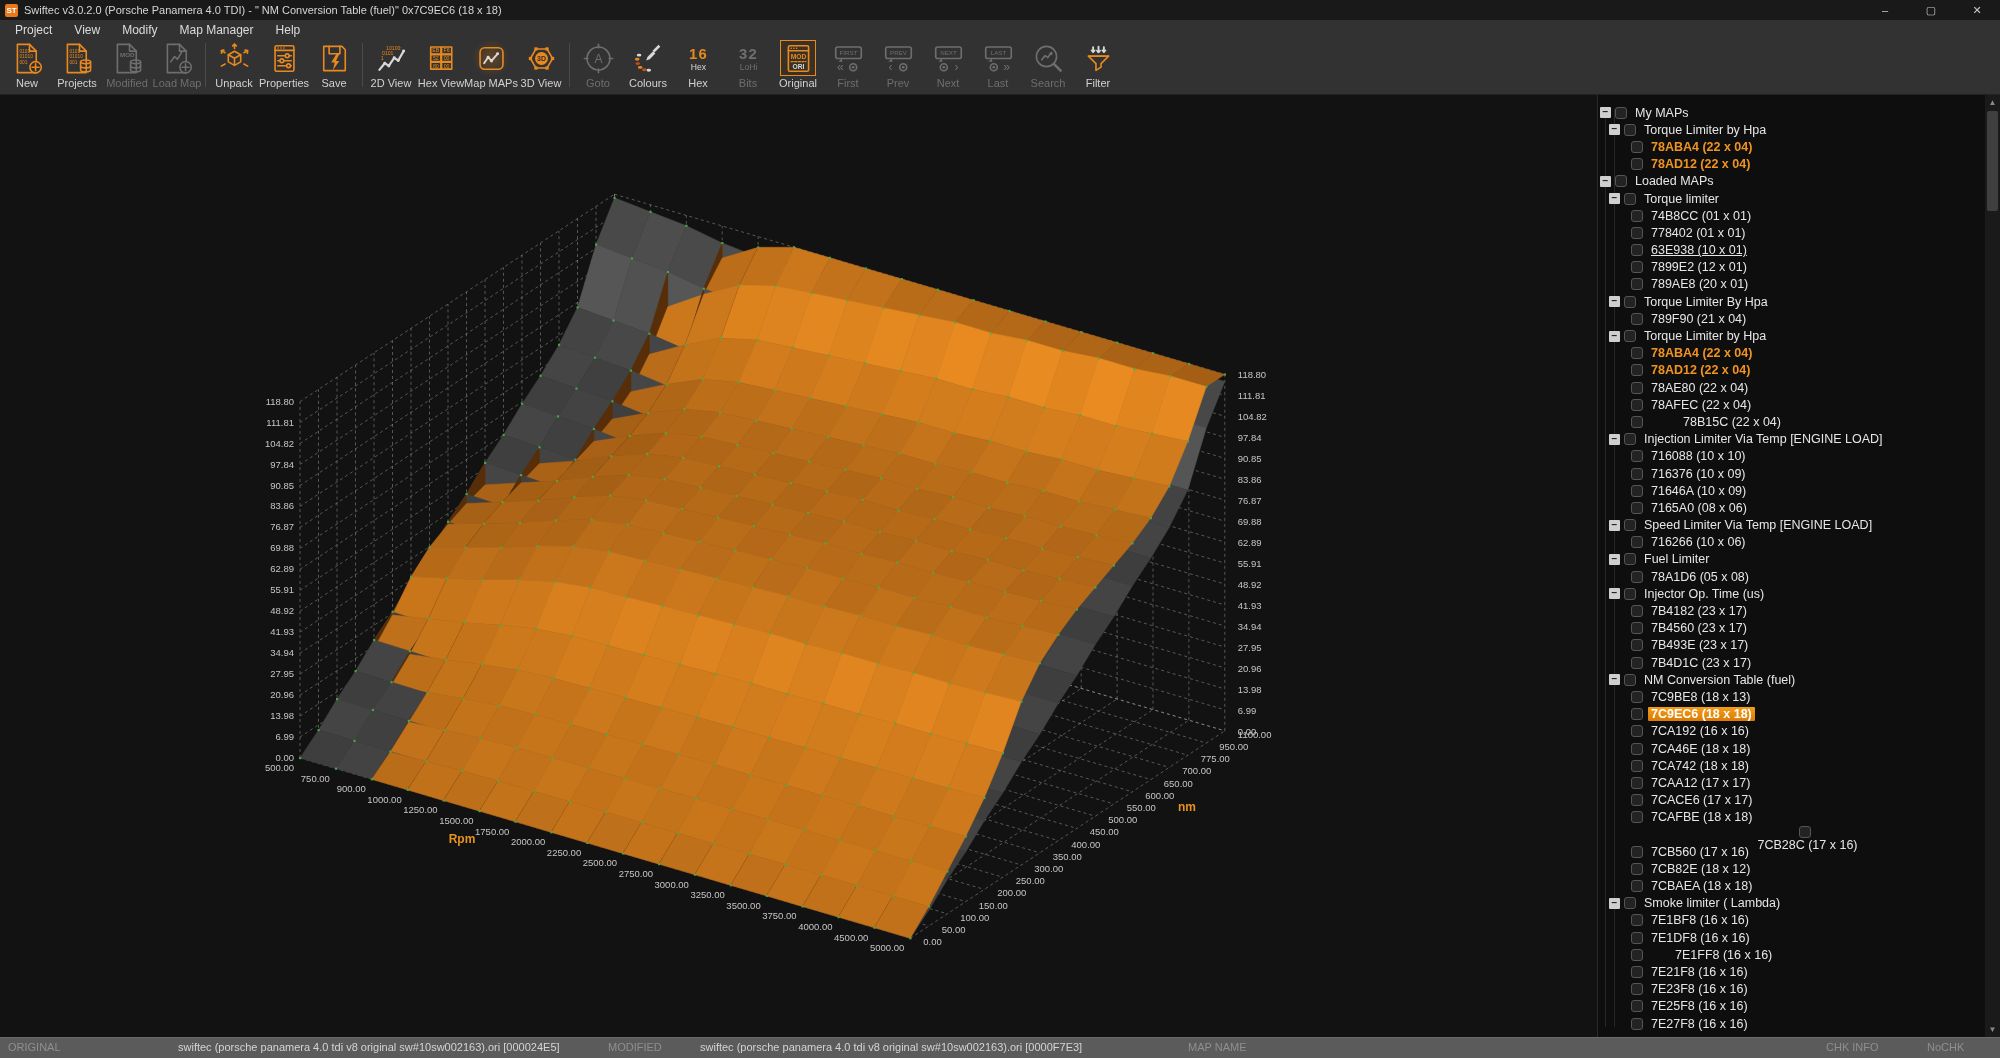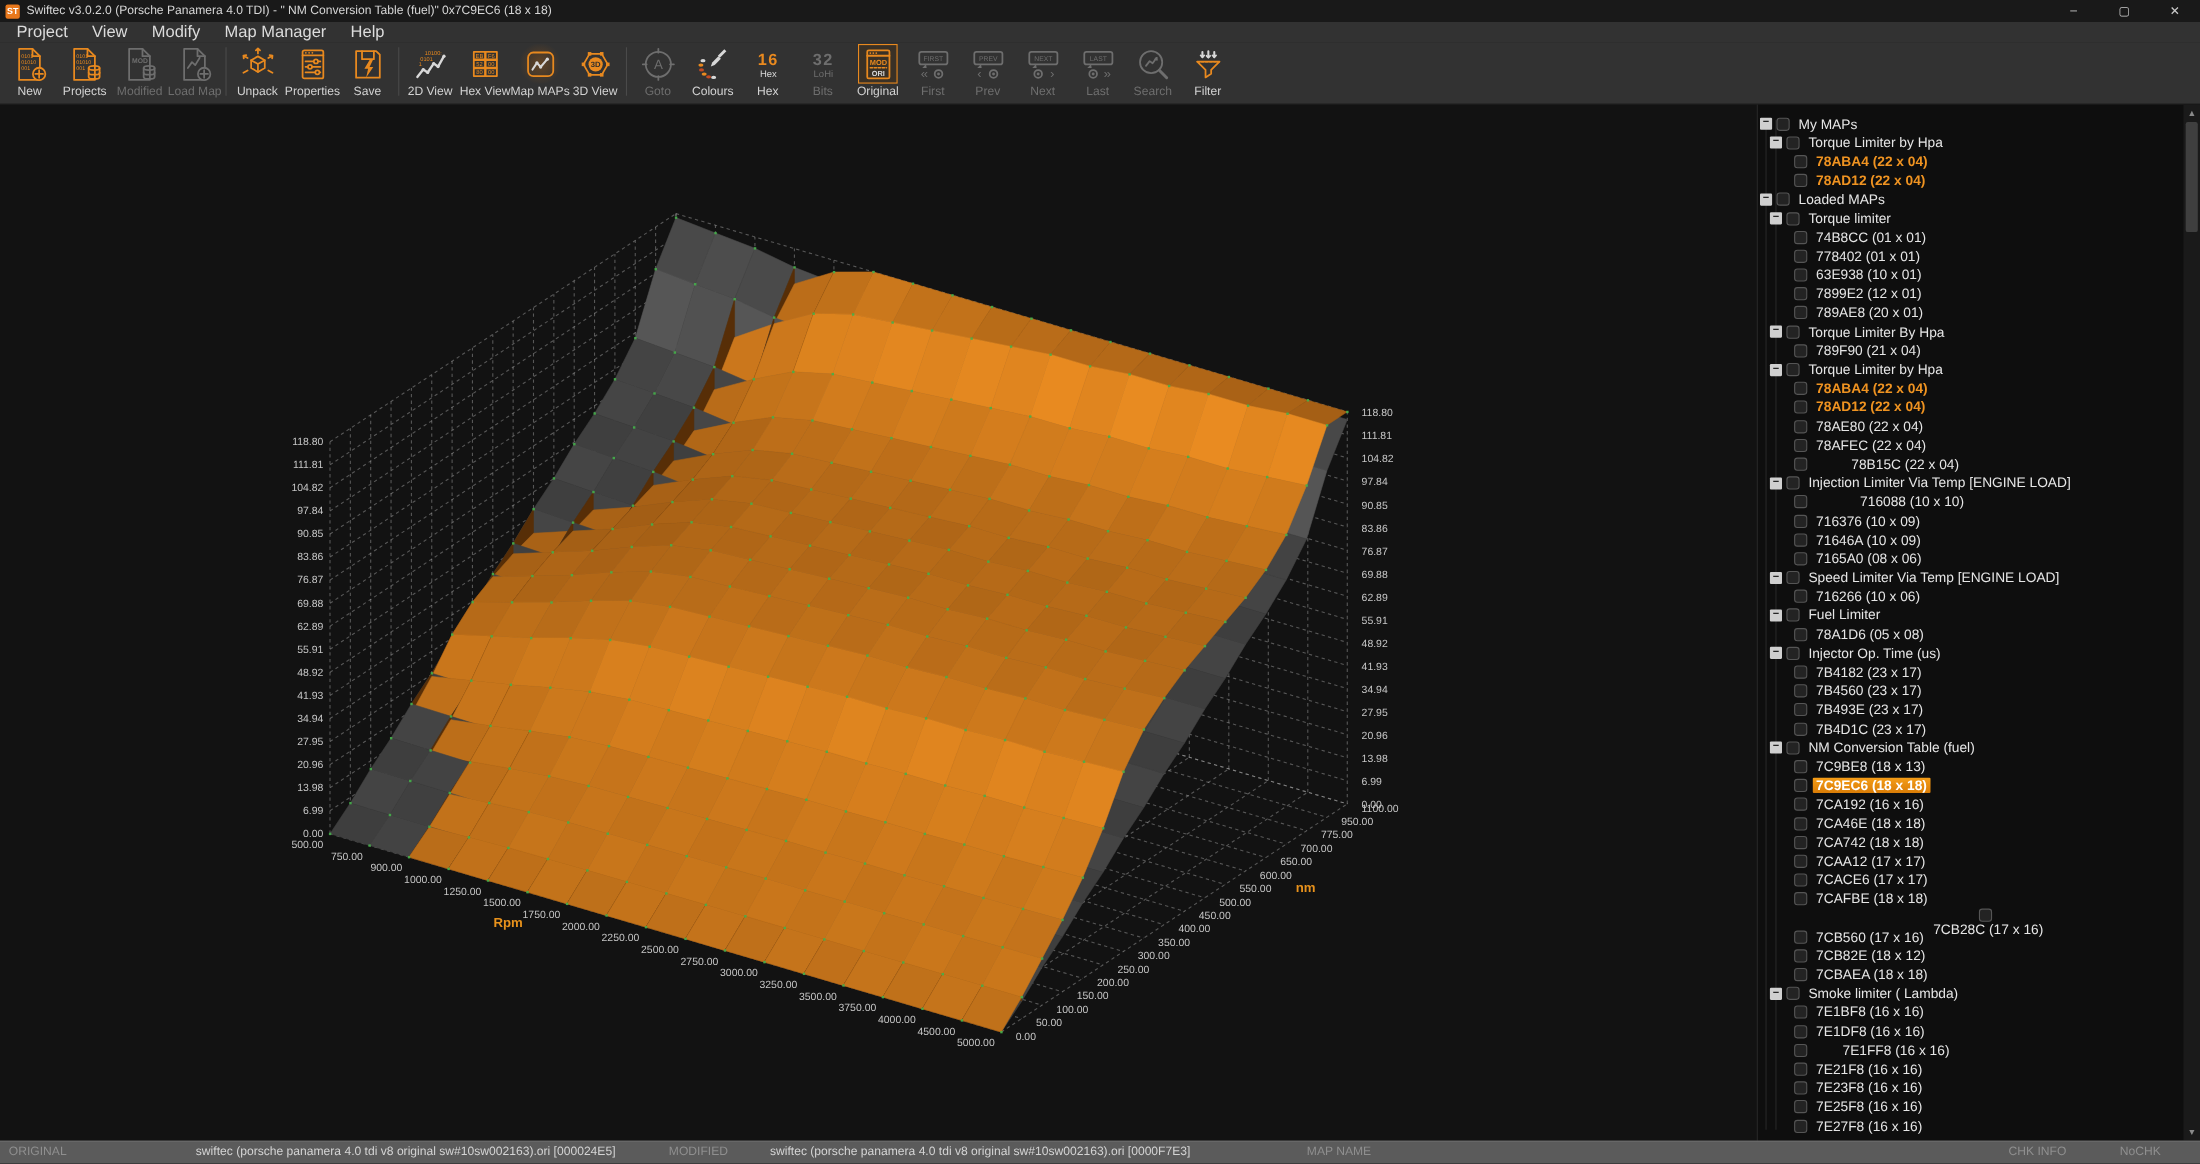--- a/index.html
+++ b/index.html
@@ -8,21 +8,21 @@
 
   
   #titlebar { height:20px; background:#191919; display:flex; align-items:center; color:#d6d6d6; font-size:11px; }
   #logo { width:13px; height:13px; margin:0 6px 0 5px; background:#e8781c; border-radius:2px;
     color:#fff; font-size:8px; font-weight:bold; display:flex; align-items:center; justify-content:center; }
   #win-controls { margin-left:auto; display:flex; height:100%; }
   .wbtn { width:46px; display:flex; align-items:center; justify-content:center; color:#c9c9c9; font-size:11px; }
 
   
   #menubar { height:19px; background:#323232; display:flex; align-items:center; padding-left:4px; }
-  .menu-item { color:#dcdcdc; font-size:15px; padding:0 11px; }
+  .menu-item { color:#dcdcdc; font-size:12px; padding:0 11px; }
 
   
   #toolbar { height:56px; background:#323232; display:flex; align-items:flex-start; padding-left:2px; border-bottom:1px solid #222; }
   .tbtn { width:50px; display:flex; flex-direction:column; align-items:center; padding-top:1px; }
   .ticon { width:36px; height:36px; display:flex; align-items:center; justify-content:center; }
   .tbtn.boxed .ticon { outline:1px solid #e8891f; outline-offset:-1px; background:#3a3126; }
   .tbtn.glow .ticon { background:radial-gradient(circle, rgba(160,90,20,.45), rgba(160,90,20,0) 75%); }
   .tlabel { font-size:11px; color:#d2d2d2; margin-top:1px; white-space:nowrap; }
   .tbtn.dis .tlabel { color:#6e6e6e; }
   .tdiv { width:1px; height:44px; background:#4a4a4a; margin:4px 3px 0 3px; }
@@ -1563,21 +1563,21 @@
           <span class="tlab">Torque limiter</span>
         </div>
         <div class="trow" style="padding-left: 33px;">
           <span class="cbox"></span>
           <span class="tlab">74B8CC (01 x 01)</span>
         </div>
         <div class="trow" style="padding-left: 33px;">
           <span class="cbox"></span>
           <span class="tlab">778402 (01 x 01)</span>
         </div>
-        <div class="trow" style="padding-left: 33px;">
+        <div class="trow" style="padding-left: 33px; text-decoration: underline;">
           <span class="cbox"></span>
           <span class="tlab">63E938 (10 x 01)</span>
         </div>
         <div class="trow" style="padding-left: 33px;">
           <span class="cbox"></span>
           <span class="tlab">7899E2 (12 x 01)</span>
         </div>
         <div class="trow" style="padding-left: 33px;">
           <span class="cbox"></span>
           <span class="tlab">789AE8 (20 x 01)</span>
@@ -1614,21 +1614,21 @@
         </div>
         <div class="trow" style="padding-left: 33px; gap: 32px;">
           <span class="cbox"></span>
           <span class="tlab">78B15C (22 x 04)</span>
         </div>
         <div class="trow" style="padding-left: 11px;">
           <span class="expbox">−</span>
           <span class="cbox"></span>
           <span class="tlab">Injection Limiter Via Temp [ENGINE LOAD]</span>
         </div>
-        <div class="trow" style="padding-left: 33px; gap: 40px;">
+        <div class="trow" style="padding-left: 33px;">
           <span class="cbox"></span>
           <span class="tlab">716088 (10 x 10)</span>
         </div>
         <div class="trow" style="padding-left: 33px;">
           <span class="cbox"></span>
           <span class="tlab">716376 (10 x 09)</span>
         </div>
         <div class="trow" style="padding-left: 33px;">
           <span class="cbox"></span>
           <span class="tlab">71646A (10 x 09)</span>

